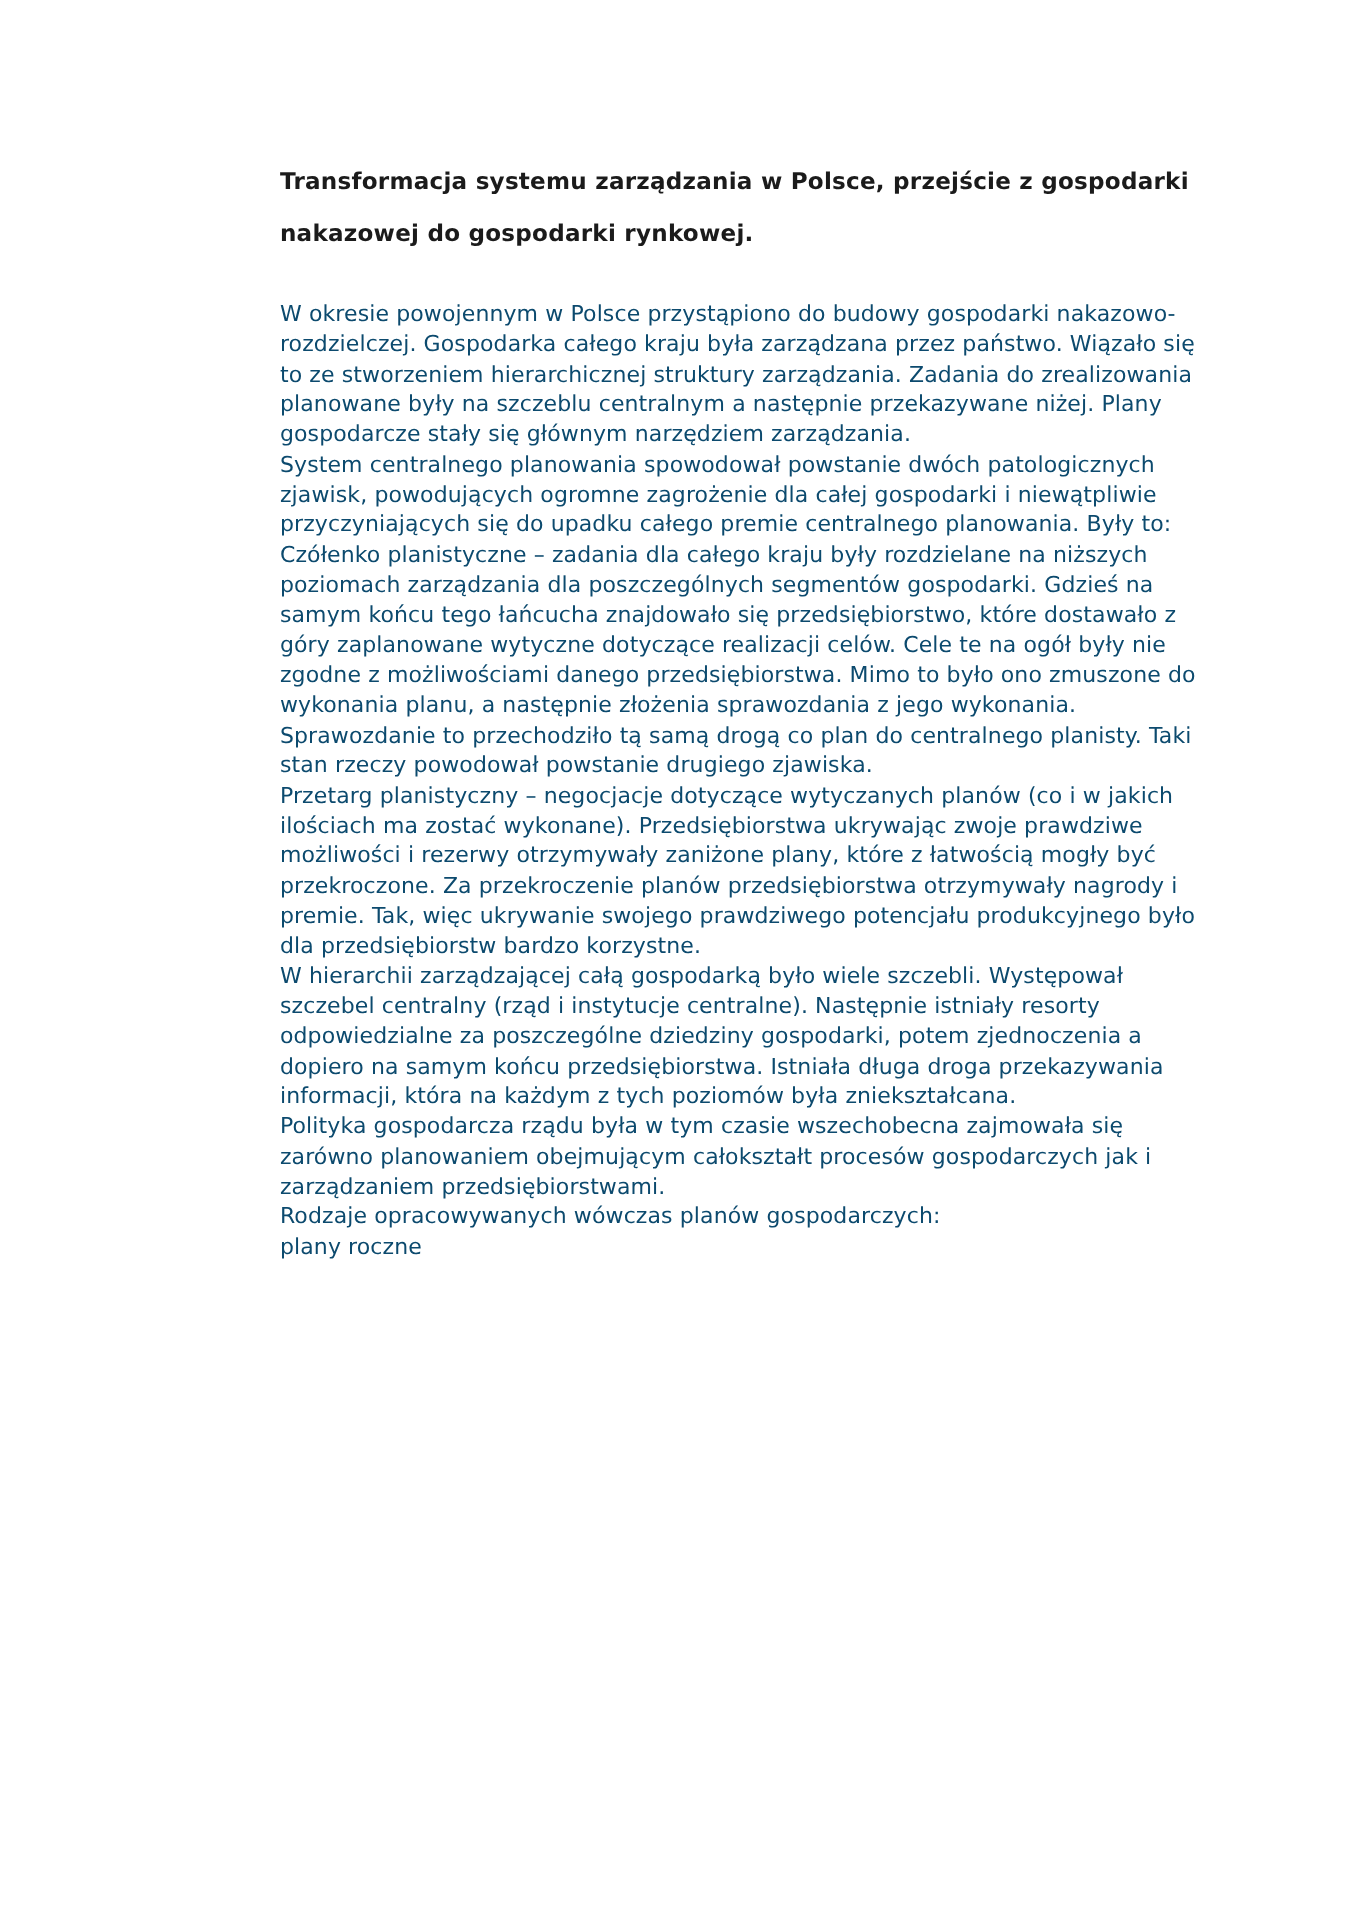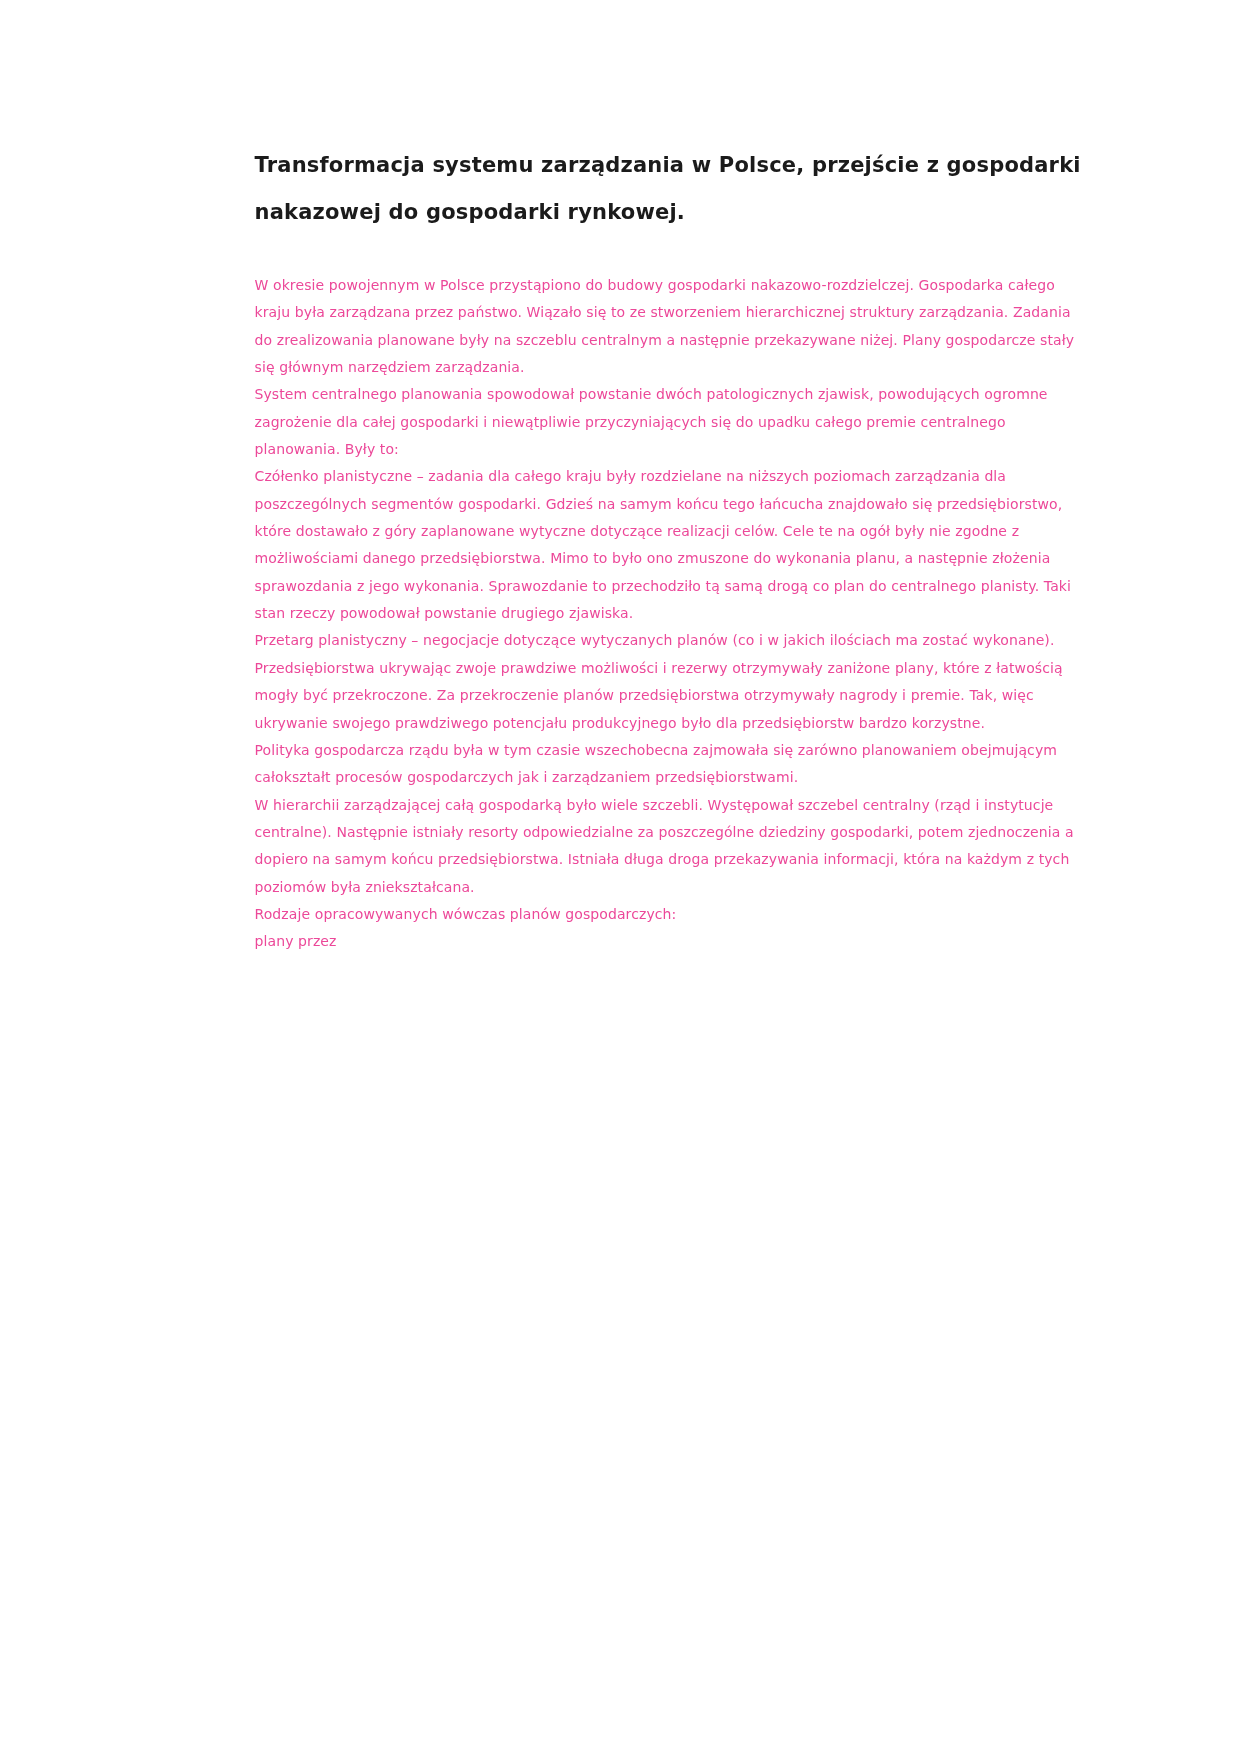--- a/index.html
+++ b/index.html
@@ -28,36 +28,36 @@
     margin: 0 0 36px 0;
     font-size: 21px;
     font-weight: bold;
     line-height: 47px;
     letter-spacing: 0.2px;
     color: #1b1b1b;
   }
   .doc-body p {
     margin: 0;
     padding: 0;
-    font-size: 14px;
+    font-size: 20px;
     line-height: 27.35px;
     letter-spacing: 0.1px;
-    color: #ec4899;
+    color: #0c4a6e;
   }
 </style>
 </head>
 <body>
 
 <div class="page">
   <div class="content">
     <h1 class="doc-title">Transformacja systemu zarządzania w Polsce, przejście z gospodarki nakazowej do gospodarki rynkowej.</h1>
     <div class="doc-body">
       <p>W okresie powojennym w Polsce przystąpiono do budowy gospodarki nakazowo-rozdzielczej. Gospodarka całego kraju była zarządzana przez państwo. Wiązało się to ze stworzeniem hierarchicznej struktury zarządzania. Zadania do zrealizowania planowane były na szczeblu centralnym a następnie przekazywane niżej. Plany gospodarcze stały się głównym narzędziem zarządzania.</p>
       <p>System centralnego planowania spowodował powstanie dwóch patologicznych zjawisk, powodujących ogromne zagrożenie dla całej gospodarki i niewątpliwie przyczyniających się do upadku całego premie centralnego planowania. Były to:</p>
       <p>Czółenko planistyczne – zadania dla całego kraju były rozdzielane na niższych poziomach zarządzania dla poszczególnych segmentów gospodarki. Gdzieś na samym końcu tego łańcucha znajdowało się przedsiębiorstwo, które dostawało z góry zaplanowane wytyczne dotyczące realizacji celów. Cele te na ogół były nie zgodne z możliwościami danego przedsiębiorstwa. Mimo to było ono zmuszone do wykonania planu, a następnie złożenia sprawozdania z jego wykonania. Sprawozdanie to przechodziło tą samą drogą co plan do centralnego planisty.  Taki stan rzeczy powodował powstanie drugiego zjawiska.</p>
       <p>Przetarg planistyczny – negocjacje dotyczące wytyczanych planów (co i w jakich ilościach ma zostać wykonane). Przedsiębiorstwa ukrywając zwoje prawdziwe możliwości i rezerwy otrzymywały zaniżone plany, które z łatwością mogły być przekroczone. Za przekroczenie planów przedsiębiorstwa otrzymywały nagrody i premie. Tak, więc ukrywanie swojego prawdziwego potencjału produkcyjnego było dla przedsiębiorstw bardzo korzystne.</p>
+      <p>W hierarchii zarządzającej całą gospodarką było wiele szczebli. Występował szczebel centralny (rząd i instytucje centralne). Następnie istniały resorty odpowiedzialne za poszczególne dziedziny gospodarki, potem zjednoczenia a dopiero na samym końcu przedsiębiorstwa. Istniała długa droga przekazywania informacji, która na każdym z tych poziomów była zniekształcana.</p>
       <p>Polityka gospodarcza rządu była w tym czasie wszechobecna zajmowała się zarówno planowaniem obejmującym całokształt procesów gospodarczych jak i zarządzaniem przedsiębiorstwami.</p>
-      <p>W hierarchii zarządzającej całą gospodarką było wiele szczebli. Występował szczebel centralny (rząd i instytucje centralne). Następnie istniały resorty odpowiedzialne za poszczególne dziedziny gospodarki, potem zjednoczenia a dopiero na samym końcu przedsiębiorstwa. Istniała długa droga przekazywania informacji, która na każdym z tych poziomów była zniekształcana.</p>
       <p>Rodzaje opracowywanych wówczas planów gospodarczych:</p>
-      <p>plany przez</p>
+      <p>plany roczne</p>
     </div>
   </div>
 </div>
 
 </body></html>

